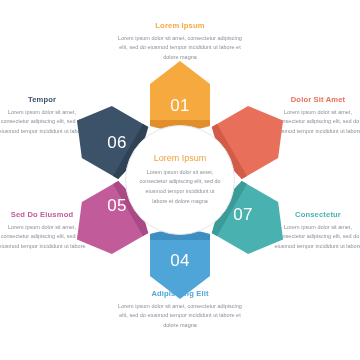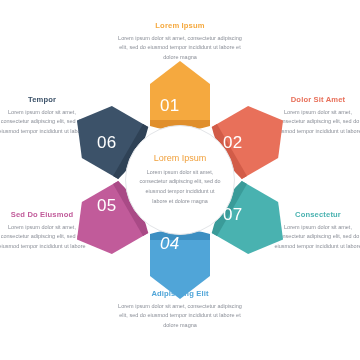--- a/index.html
+++ b/index.html
@@ -72,21 +72,21 @@
   
   .petals{position:absolute;left:0;top:0;width:360px;height:360px;z-index:2;}
   .numtxt{
     position:absolute;
     z-index:6;
     color:#ffffff;
     font-size:17px;
     font-weight:normal;
     letter-spacing:.4px;
     width:40px;
-    text-align:left;
+    text-align:center;
     pointer-events:none;
   }
 </style>
 </head>
 <body>
 
 <div id="stage">
 
   <svg class="petals" viewBox="0 0 360 360">
     <defs>
@@ -122,23 +122,22 @@
       <path d="M -30 -60 L -30 -54 Q 0 -45 30 -54 L 30 -60 Z" fill="#a94a86"></path>
     </g>
 
     <g transform="translate(180,180) rotate(300)">
       <path d="M -30 -54 L -30 -96 L 0 -119 L 30 -96 L 30 -54 Z" fill="#3c5269"></path>
       <path d="M -30 -60 L -30 -54 Q 0 -45 30 -54 L 30 -60 Z" fill="#2f4256"></path>
     </g>
   </svg>
 
   <div class="numtxt" style="left:160px;top:96px;">01</div>
-  <div class="numtxt" style="left:223px;top:133px;">02</div>
   <div class="numtxt" style="left:223px;top:205px;">07</div>
-  <div class="numtxt" style="left:160px;top:234px;font-style:italic;">04</div>
+  <div class="numtxt" style="left:160px;top:251px;">04</div>
   <div class="numtxt" style="left:97px;top:196px;">05</div>
   <div class="numtxt" style="left:97px;top:133px;">06</div>
 
   <div class="hub">
     <div class="ttl">Lorem Ipsum</div>
     <div class="body">Lorem ipsum dolor sit amet, consectetur adipiscing elit, sed do eiusmod tempor incididunt ut labore et dolore magna</div>
   </div>
 
   <div class="label top">
     <div class="ttl" style="color:#f5a93f">Lorem Ipsum</div>

